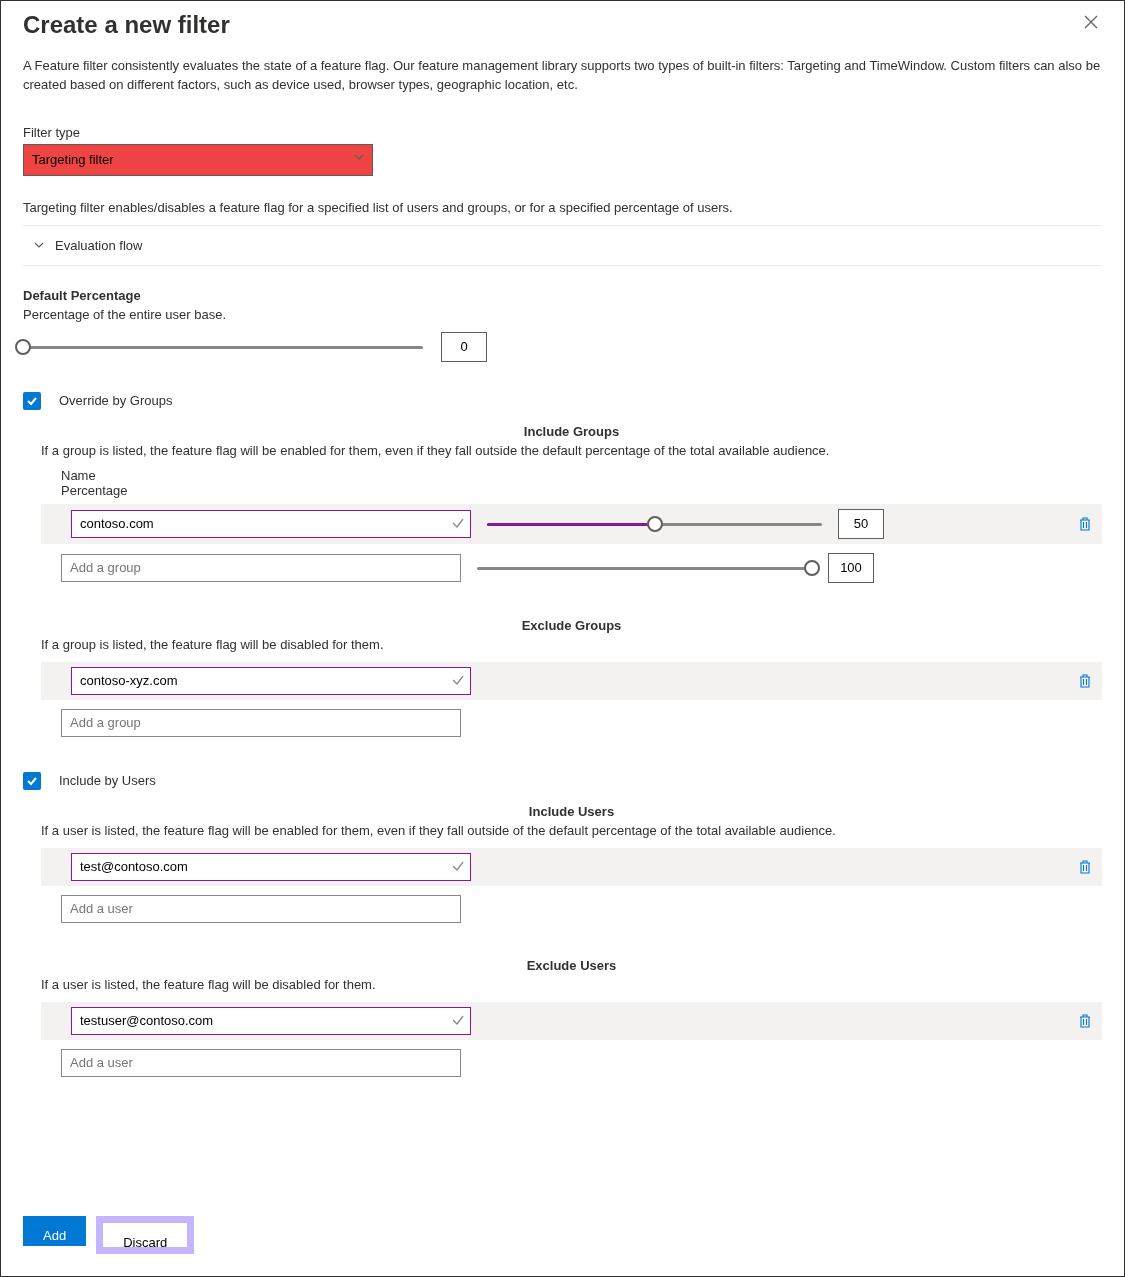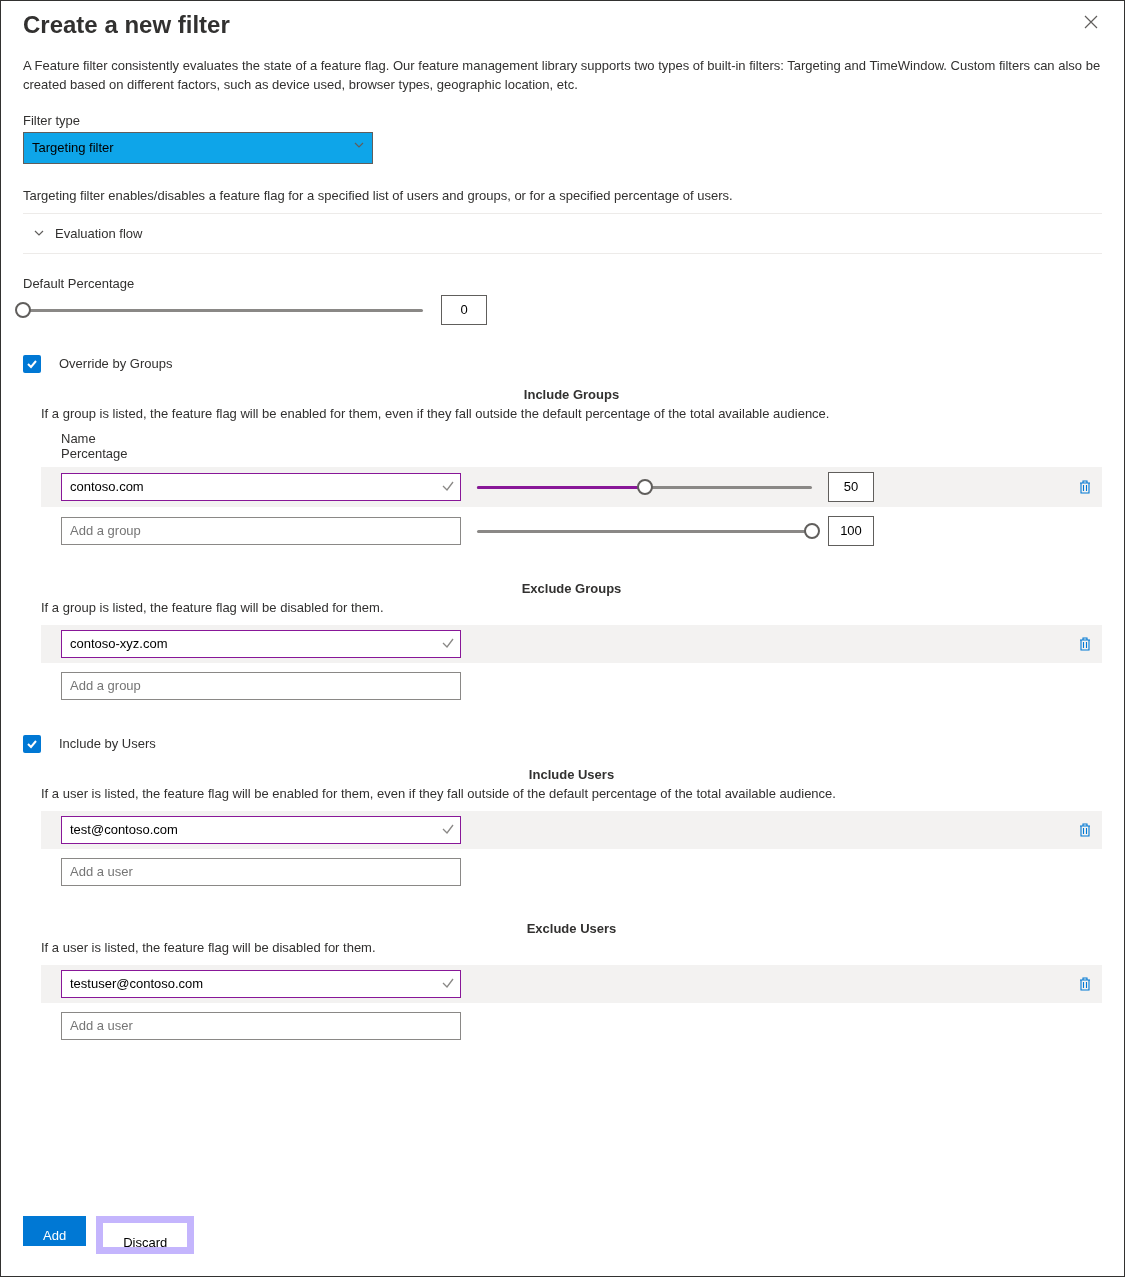--- a/index.html
+++ b/index.html
@@ -1,47 +1,47 @@
 <!DOCTYPE html>
 <html><head>
 <meta charset="utf-8">
 <style>
 * { box-sizing: border-box; margin: 0; padding: 0; }
 body { font-family: "Segoe UI", Arial, sans-serif; font-size: 13px; color: #323130; background: #fff; width: 1125px; height: 1277px; border: 1px solid #323130; position: relative; }
 .panel { padding: 10px 22px 22px 22px; height: 100%; display: flex; flex-direction: column; }
 .header-row { display: flex; justify-content: space-between; align-items: flex-start; text-align: right; }
 h1 { font-size: 24px; font-weight: 600; margin-bottom: 18px; }
 .close-x { font-size: 16px; color: #605e5c; cursor: pointer; padding: 4px; line-height: 1; }
-.intro { line-height: 1.45; margin-bottom: 18px; }
+.intro { line-height: 1.45; margin-bottom: 30px; }
 .label { display: block; margin-bottom: 4px; }
 .select-wrap { position: relative; width: 350px; margin-bottom: 24px; }
-.select-wrap select { width: 100%; height: 32px; border: 1px solid #605e5c; padding: 0 24px 0 8px; font-size: 13px; appearance: none; background: #0ea5e9; }
+.select-wrap select { width: 100%; height: 32px; border: 1px solid #605e5c; padding: 0 24px 0 8px; font-size: 13px; appearance: none; background: #ef4444; }
 .select-wrap .chev { position: absolute; right: 8px; top: 7px; pointer-events: none; }
 .targeting-desc { margin-bottom: 10px; }
 .eval-row { border-top: 1px solid #edebe9; border-bottom: 1px solid #edebe9; padding: 12px 0 12px 10px; display: flex; align-items: center; gap: 10px; margin-bottom: 22px; }
-.section-title { font-weight: 400; margin-bottom: 4px; }
+.section-title { font-weight: 700; margin-bottom: 4px; }
 .subtext { margin-bottom: 10px; }
 .slider-row { display: flex; align-items: center; gap: 18px; margin-bottom: 30px; }
 .slider { position: relative; width: 400px; height: 16px; }
 .track { position: absolute; top: 7px; left: 0; right: 0; height: 3px; background: #8a8886; border-radius: 2px; }
 .track-fill { position: absolute; top: 7px; left: 0; height: 3px; background: #881798; border-radius: 2px; }
 .thumb { position: absolute; top: 0; width: 16px; height: 16px; border-radius: 50%; background: #fff; border: 2px solid #605e5c; transform: translateX(-8px); }
 .slider.sm { width: 335px; }
 .num-input { width: 46px; height: 30px; border: 1px solid #605e5c; text-align: center; font-size: 13px; }
 .check-row { display: flex; align-items: center; gap: 18px; margin-bottom: 14px; }
 .checkbox { width: 18px; height: 18px; background: #0078d4; border-radius: 2px; display: flex; align-items: center; justify-content: center; }
 .indent { margin-left: 18px; margin-bottom: 26px; }
 .sub-title { font-weight: 600; margin-bottom: 4px; text-align: center; }
 .col-headers { display: flex; margin-left: 20px; margin-bottom: 6px; flex-direction: column; }
 .col-name { width: 415px; font-weight: 400; }
 .col-pct { font-weight: 400; }
 .group-row { display: flex; align-items: center; background: #f3f2f1; padding: 5px 4px 5px 20px; gap: 16px; margin-bottom: 4px; }
 .group-row.nobg { background: transparent; }
 .txt-input { width: 400px; height: 28px; border: 1px solid #8a8886; padding: 0 28px 0 8px; font-size: 13px; position: relative; background: #fff; }
-.txt-input.valid { border-color: #881798; }
+.txt-input.valid { border-color: #881798; margin-left: 10px; }
 .input-wrap { position: relative; }
 .check-icon { position: absolute; right: 6px; top: 6px; }
 .delete-btn { margin-left: auto; margin-right: 6px; cursor: pointer; }
 .wide-row { display: flex; align-items: center; background: #f3f2f1; padding: 5px 4px 5px 20px; margin-bottom: 4px; }
 .wide-row .input-wrap { margin-right: 16px; }
 .footer { margin-top: auto; display: flex; gap: 10px; padding-top: 18px; }
 .btn { height: 30px; padding: 12px 20px; font-size: 13px; cursor: pointer; }
 .btn-primary { background: #0078d4; color: #fff; border: none; }
 .btn-secondary { background: #fff; border: 7px solid #c4b5fd; }
 svg { display: block; }
@@ -78,20 +78,21 @@
   <div class="eval-row">
     <span>
       <svg width="12" height="12" viewBox="0 0 12 12">
           <path d="M2 4 L6 8 L10 4" stroke="#605e5c" stroke-width="1.2" fill="none"></path>
         </svg>
     </span>
     <span>Evaluation flow</span>
   </div>
 
   <div class="section-title">Default Percentage</div>
+  <div class="subtext">Percentage of the entire user base.</div>
   <div class="slider-row">
     <div class="slider">
       <div class="track"></div>
       <div class="thumb" style="left:0%"></div>
     </div>
     <input class="num-input" value="0" style="">
   </div>
 
   <div class="check-row">
     <div class="checkbox">

